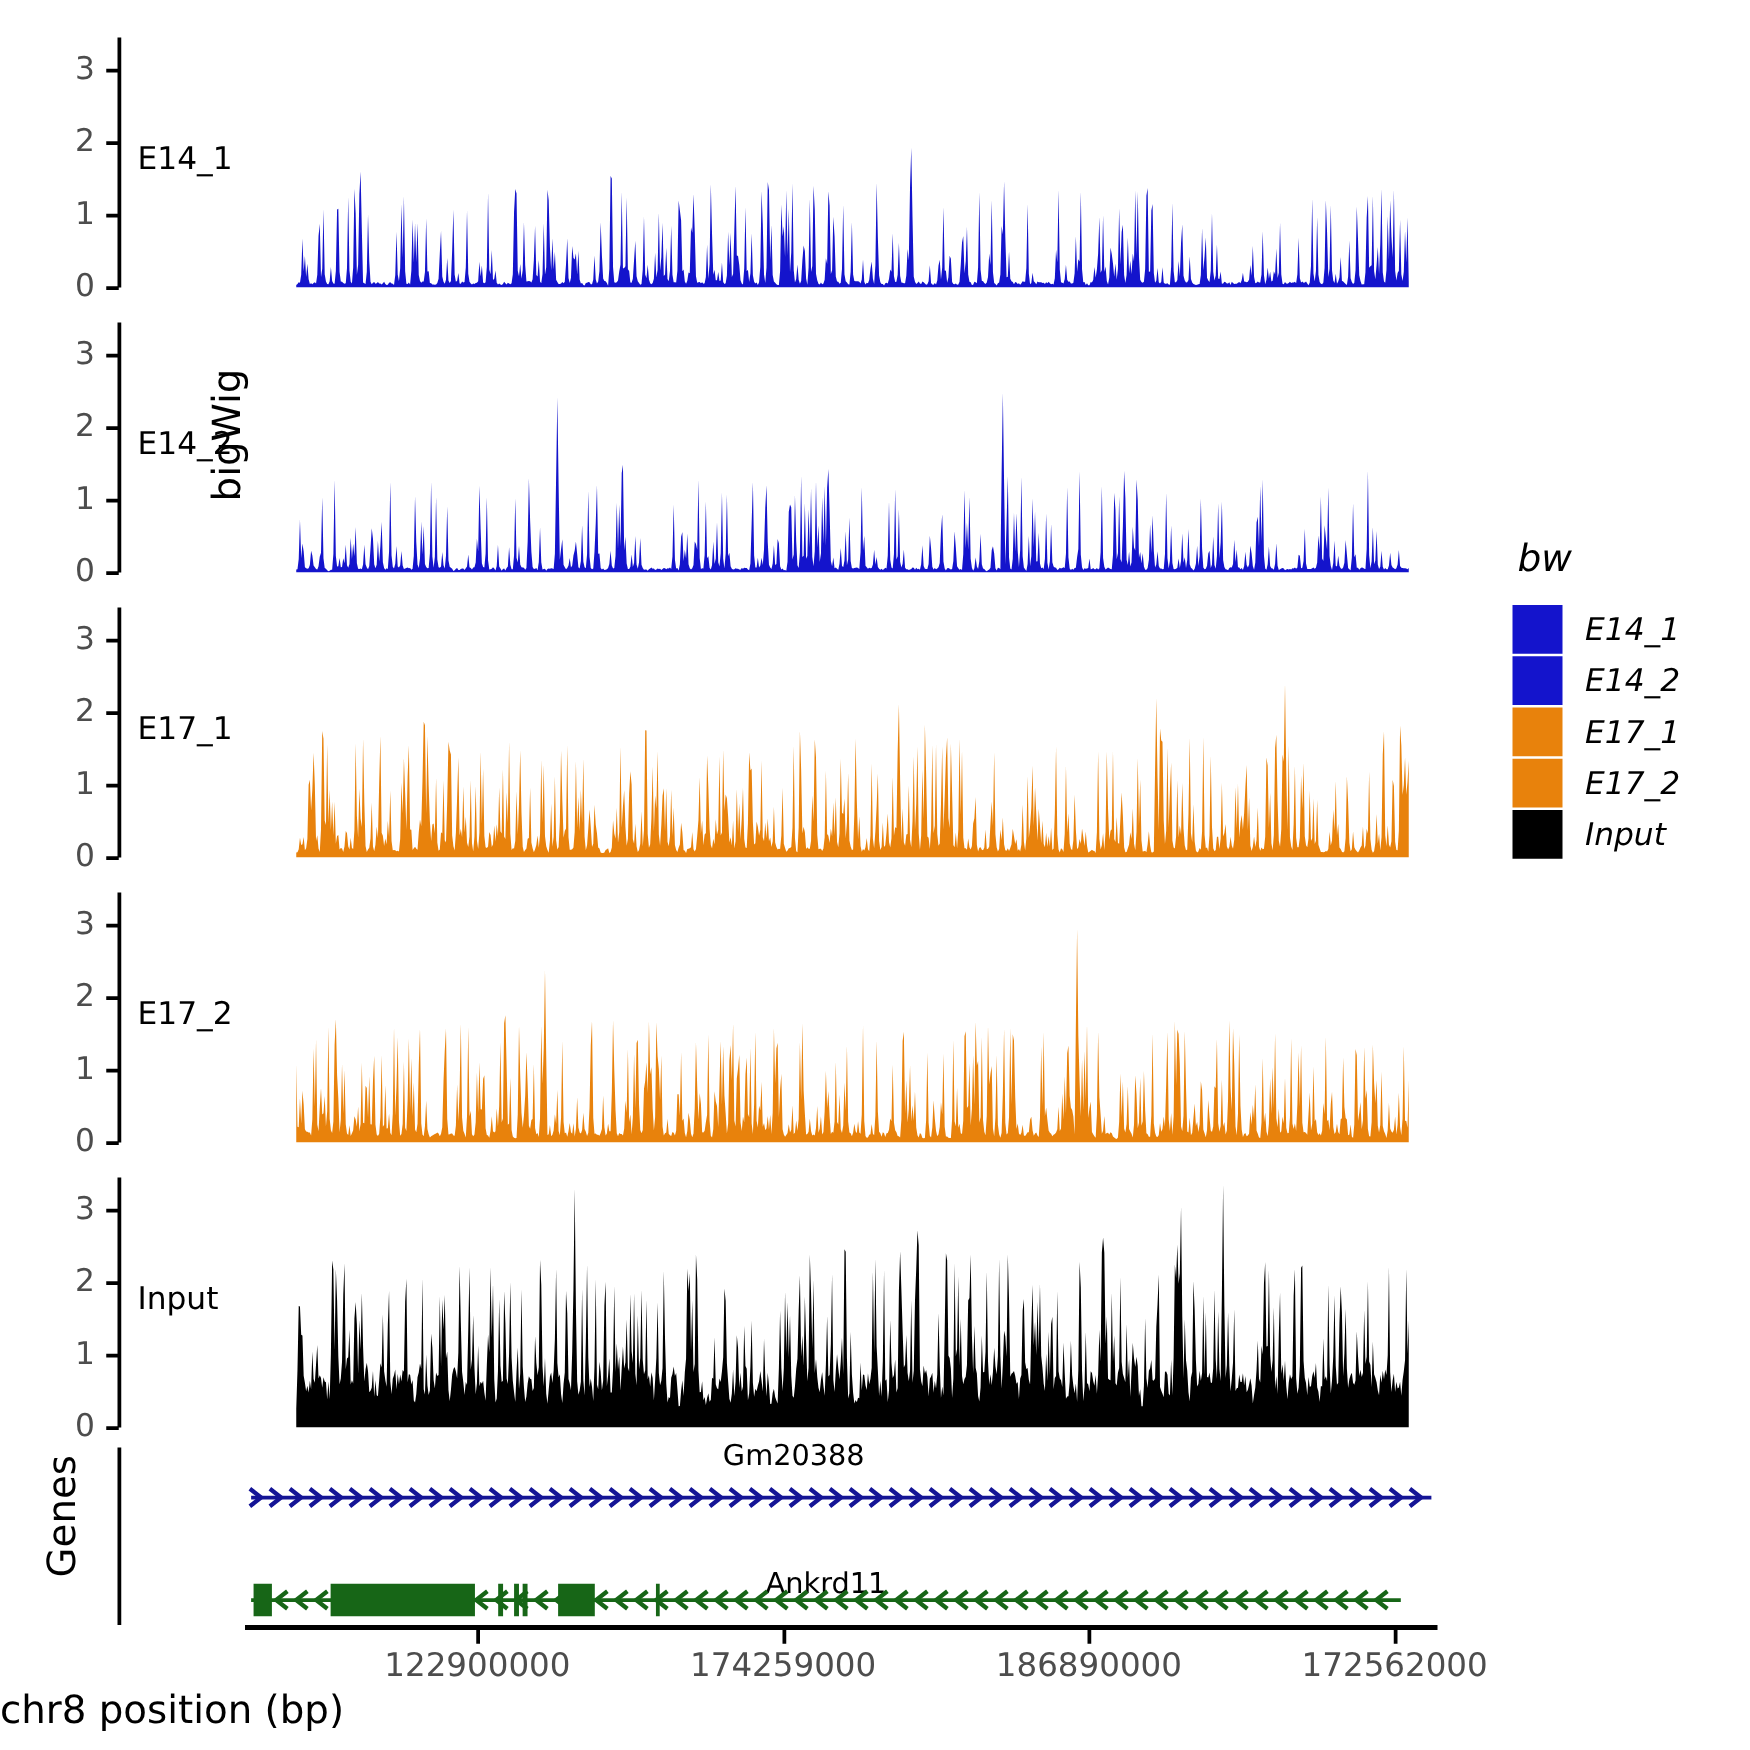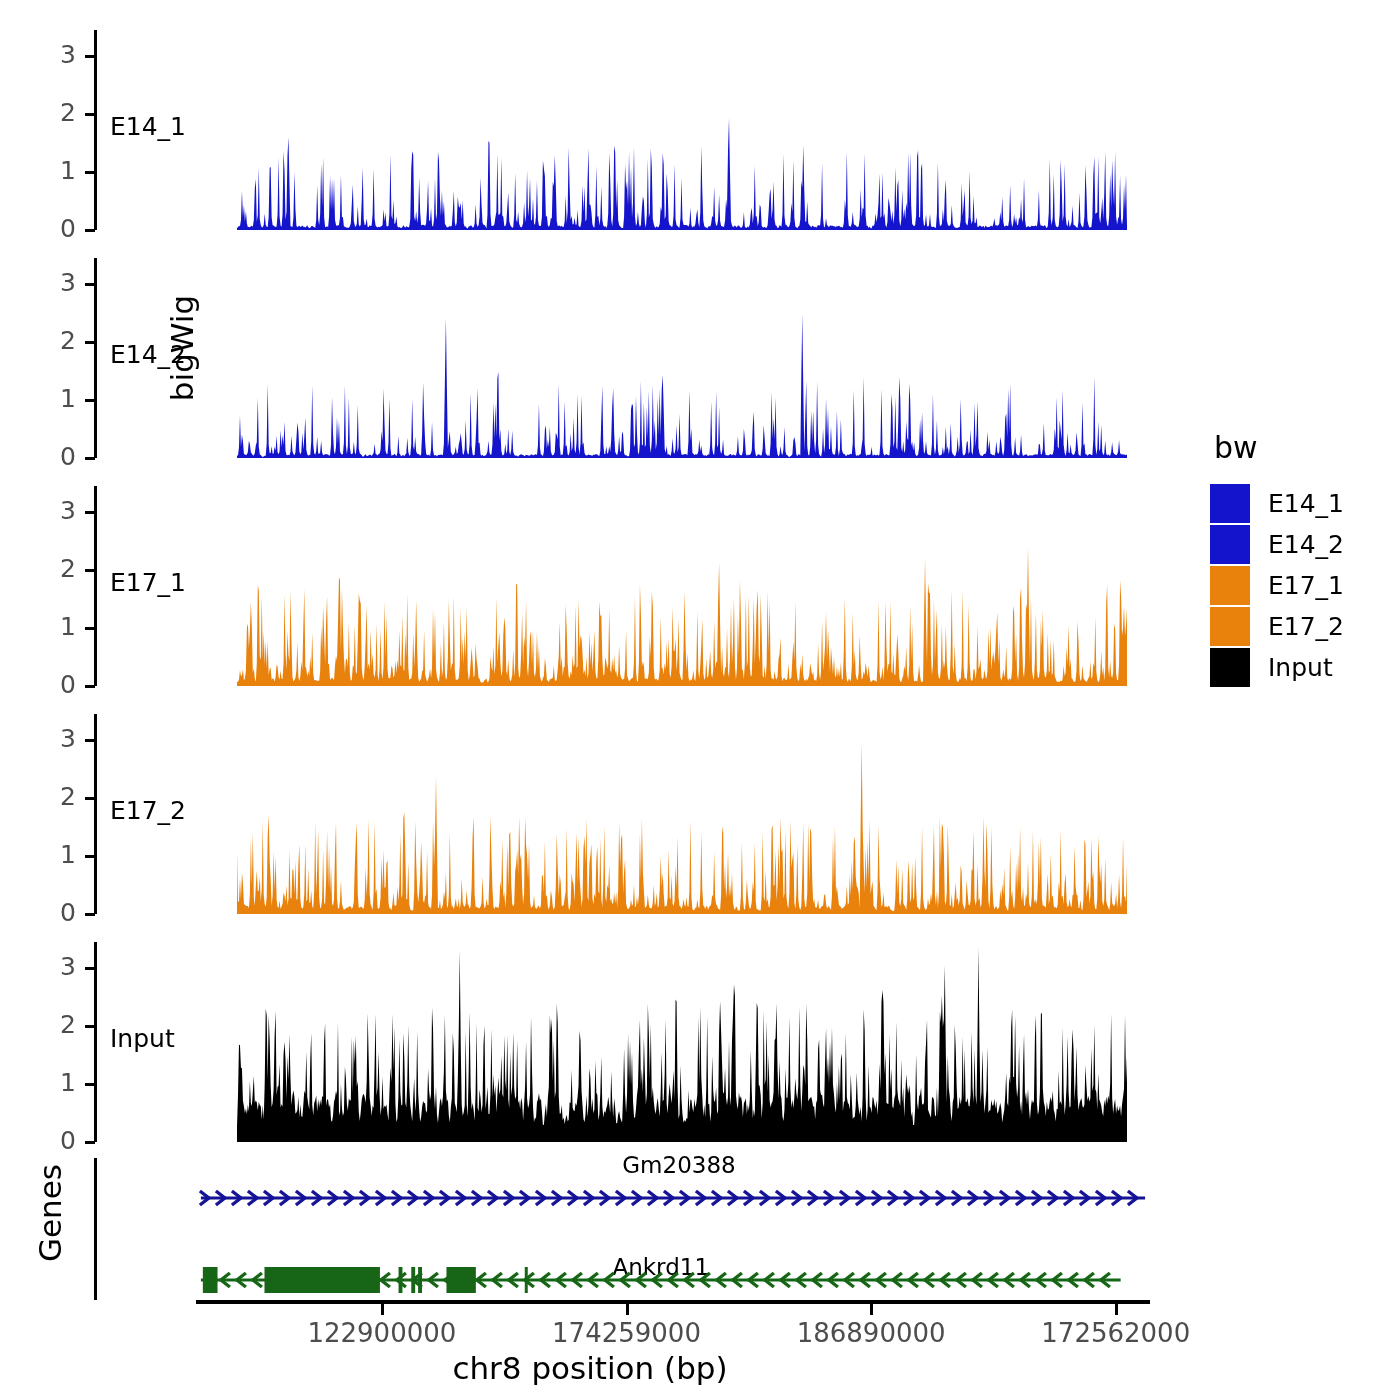--- a/index.html
+++ b/index.html
@@ -79,26 +79,25 @@
     position:absolute;
     top:1318px;
     width:220px;margin-left:-110px;
     text-align:center;
     font-size:26px;color:#4d4d4d;
     white-space:nowrap;
   }
   .axis-title-x{
     position:absolute;
     left:0;top:1350px;width:1180px;
-    text-align:center;
     font-size:31px;color:#000;
   }
 
   
-  .legend{position:absolute;left:1210px;top:430px;}
+  .legend{position:absolute;left:1210px;top:430px;font-style:italic;}
   .legend-title{
     font-size:30px;color:#000;margin-bottom:18px;
     padding-left:4px;
   }
   .legend-row{
     display:flex;align-items:center;height:41px;
   }
   .legend-key{
     width:40px;height:39px;flex:0 0 40px;
     margin-right:18px;
@@ -194,21 +193,21 @@
         <div class="ticklabel" style="top: 12.087px; left: 40px;">3</div>
         <div class="panel-label" style="top: 82px;">Input</div>
         <svg class="track-svg" width="1180" height="200">
           <path d="M 237 200 L 237.00 184.85 L 237.99 153.62 L 238.98 102.76 L 239.97 103.20 L 240.96 125.81 L 241.95 126.31 L 242.94 158.68 L 243.93 164.23 L 244.92 171.03 L 245.91 166.61 L 246.90 171.97 L 247.89 162.60 L 248.88 169.48 L 249.87 139.27 L 250.86 161.11 L 251.85 164.19 L 252.84 149.33 L 253.83 133.95 L 254.82 160.89 L 255.81 158.29 L 256.80 160.47 L 257.79 168.18 L 258.78 159.74 L 259.77 163.14 L 260.76 163.88 L 261.75 177.57 L 262.74 163.26 L 263.73 177.46 L 264.72 141.08 L 265.71 66.47 L 266.70 73.61 L 267.69 138.18 L 268.68 73.25 L 269.67 98.16 L 270.66 143.00 L 271.65 165.35 L 272.64 160.70 L 273.63 147.12 L 274.62 93.75 L 275.61 68.64 L 276.60 153.35 L 277.59 144.80 L 278.58 143.71 L 279.57 121.67 L 280.56 165.61 L 281.55 162.11 L 282.54 164.76 L 283.53 112.86 L 284.52 99.69 L 285.51 117.38 L 286.50 157.01 L 287.49 113.92 L 288.48 137.69 L 289.47 92.29 L 290.46 135.30 L 291.45 163.16 L 292.44 153.31 L 293.43 148.25 L 294.42 155.05 L 295.41 171.82 L 296.40 170.62 L 297.39 168.21 L 298.38 154.73 L 299.37 175.45 L 300.36 162.24 L 301.35 174.15 L 302.34 174.90 L 303.33 162.40 L 304.32 148.54 L 305.31 151.96 L 306.30 109.47 L 307.29 154.90 L 308.28 162.24 L 309.27 167.37 L 310.26 118.28 L 311.25 90.66 L 312.24 162.96 L 313.23 173.31 L 314.22 160.93 L 315.21 158.24 L 316.20 153.51 L 317.19 169.55 L 318.18 157.06 L 319.17 165.45 L 320.16 157.66 L 321.15 163.27 L 322.14 154.07 L 323.13 155.32 L 324.12 99.56 L 325.11 81.00 L 326.10 163.71 L 327.09 157.30 L 328.08 157.80 L 329.07 165.61 L 330.06 162.01 L 331.05 178.31 L 332.04 180.08 L 333.03 173.26 L 334.02 159.76 L 335.01 155.91 L 336.00 148.78 L 336.99 152.90 L 337.98 80.61 L 338.97 169.31 L 339.96 173.51 L 340.95 141.53 L 341.94 166.38 L 342.93 173.98 L 343.92 170.24 L 344.91 124.72 L 345.90 136.19 L 346.89 162.01 L 347.88 168.76 L 348.87 155.95 L 349.86 158.71 L 350.85 158.07 L 351.84 94.84 L 352.83 151.17 L 353.82 97.79 L 354.81 121.65 L 355.80 93.78 L 356.79 144.70 L 357.78 139.11 L 358.77 170.00 L 359.76 179.09 L 360.75 169.76 L 361.74 157.84 L 362.73 153.25 L 363.72 151.68 L 364.71 155.11 L 365.70 160.73 L 366.69 139.79 L 367.68 70.72 L 368.67 116.23 L 369.66 155.61 L 370.65 163.79 L 371.64 173.91 L 372.63 163.58 L 373.62 166.05 L 374.61 122.01 L 375.60 71.78 L 376.59 153.87 L 377.58 145.54 L 378.57 110.09 L 379.56 152.25 L 380.55 173.48 L 381.54 164.58 L 382.53 134.43 L 383.52 166.94 L 384.51 163.49 L 385.50 165.09 L 386.49 162.53 L 387.48 171.93 L 388.47 178.64 L 389.46 150.08 L 390.45 125.62 L 391.44 139.94 L 392.43 71.59 L 393.42 128.07 L 394.41 84.93 L 395.40 161.30 L 396.39 179.93 L 397.38 176.71 L 398.37 154.84 L 399.36 97.12 L 400.35 150.60 L 401.34 163.57 L 402.33 162.56 L 403.32 90.81 L 404.31 116.60 L 405.30 160.81 L 406.29 165.26 L 407.28 140.58 L 408.27 83.52 L 409.26 143.99 L 410.25 162.50 L 411.24 171.78 L 412.23 179.50 L 413.22 155.32 L 414.21 136.04 L 415.20 169.13 L 416.19 156.64 L 417.18 89.32 L 418.17 151.24 L 419.16 167.81 L 420.15 179.65 L 421.14 175.29 L 422.13 164.75 L 423.12 159.00 L 424.11 160.90 L 425.10 161.34 L 426.09 170.75 L 427.08 168.49 L 428.07 126.71 L 429.06 148.29 L 430.05 158.29 L 431.04 151.80 L 432.03 65.77 L 433.02 86.07 L 434.01 151.07 L 435.00 167.06 L 435.99 144.37 L 436.98 172.91 L 437.97 181.05 L 438.96 169.71 L 439.95 159.16 L 440.94 156.00 L 441.93 164.30 L 442.92 154.49 L 443.91 129.24 L 444.90 72.84 L 445.89 148.48 L 446.88 159.81 L 447.87 157.32 L 448.86 173.49 L 449.85 180.43 L 450.84 165.20 L 451.83 156.07 L 452.82 90.66 L 453.81 108.73 L 454.80 161.12 L 455.79 164.74 L 456.78 170.18 L 457.77 138.93 L 458.76 88.38 L 459.75 8.70 L 460.74 104.35 L 461.73 163.07 L 462.72 173.72 L 463.71 170.48 L 464.70 163.45 L 465.69 88.91 L 466.68 162.15 L 467.67 174.41 L 468.66 131.16 L 469.65 69.66 L 470.64 144.24 L 471.63 167.55 L 472.62 160.78 L 473.61 167.68 L 474.60 178.85 L 475.59 151.13 L 476.58 81.26 L 477.57 165.72 L 478.56 169.48 L 479.55 147.44 L 480.54 155.67 L 481.53 170.34 L 482.52 162.61 L 483.51 102.60 L 484.50 83.39 L 485.49 167.03 L 486.48 158.43 L 487.47 144.65 L 488.46 172.04 L 489.45 172.08 L 490.44 152.50 L 491.43 86.66 L 492.42 155.68 L 493.41 132.63 L 494.40 153.47 L 495.39 143.17 L 496.38 170.50 L 497.37 152.58 L 498.36 135.23 L 499.35 152.75 L 500.34 147.84 L 501.33 113.46 L 502.32 151.98 L 503.31 155.29 L 504.30 93.24 L 505.29 138.81 L 506.28 148.34 L 507.27 92.63 L 508.26 156.97 L 509.25 166.25 L 510.24 110.26 L 511.23 153.39 L 512.22 144.27 L 513.21 90.01 L 514.20 146.03 L 515.19 157.37 L 516.18 154.12 L 517.17 97.86 L 518.16 161.35 L 519.15 158.22 L 520.14 167.32 L 521.13 155.74 L 522.12 160.47 L 523.11 178.49 L 524.10 162.27 L 525.09 144.15 L 526.08 99.78 L 527.07 156.33 L 528.06 166.25 L 529.05 162.61 L 530.04 152.35 L 531.03 74.51 L 532.02 129.06 L 533.01 164.97 L 534.00 180.05 L 534.99 175.61 L 535.98 176.66 L 536.97 160.28 L 537.96 157.22 L 538.95 151.15 L 539.94 158.85 L 540.93 156.38 L 541.92 169.29 L 542.91 182.99 L 543.90 182.87 L 544.89 170.60 L 545.88 162.21 L 546.87 174.82 L 547.86 155.77 L 548.85 144.77 L 549.84 72.70 L 550.83 90.90 L 551.82 76.61 L 552.81 138.92 L 553.80 98.16 L 554.79 155.73 L 555.78 149.15 L 556.77 61.43 L 557.76 81.15 L 558.75 154.33 L 559.74 171.79 L 560.73 171.59 L 561.72 163.03 L 562.71 178.23 L 563.70 175.56 L 564.69 182.05 L 565.68 176.32 L 566.67 172.67 L 567.66 179.33 L 568.65 177.71 L 569.64 160.14 L 570.63 161.05 L 571.62 127.73 L 572.61 165.47 L 573.60 168.52 L 574.59 169.31 L 575.58 160.82 L 576.57 163.64 L 577.56 154.96 L 578.55 143.71 L 579.54 88.71 L 580.53 98.59 L 581.52 148.56 L 582.51 163.13 L 583.50 176.98 L 584.49 180.19 L 585.48 172.73 L 586.47 153.33 L 587.46 174.97 L 588.45 163.18 L 589.44 126.28 L 590.43 136.20 L 591.42 168.13 L 592.41 156.23 L 593.40 171.20 L 594.39 167.16 L 595.38 118.50 L 596.37 150.82 L 597.36 152.98 L 598.35 178.17 L 599.34 172.61 L 600.33 151.09 L 601.32 114.40 L 602.31 164.12 L 603.30 175.45 L 604.29 168.97 L 605.28 171.04 L 606.27 166.56 L 607.26 162.94 L 608.25 154.74 L 609.24 162.34 L 610.23 171.11 L 611.22 128.94 L 612.21 158.89 L 613.20 175.03 L 614.19 156.25 L 615.18 166.05 L 616.17 181.29 L 617.16 180.92 L 618.15 172.39 L 619.14 169.01 L 620.13 175.60 L 621.12 178.33 L 622.11 180.83 L 623.10 152.78 L 624.09 106.40 L 625.08 152.13 L 626.07 170.99 L 627.06 152.41 L 628.05 91.41 L 629.04 140.60 L 630.03 99.56 L 631.02 144.08 L 632.01 110.13 L 633.00 158.63 L 633.99 174.67 L 634.98 176.15 L 635.97 166.94 L 636.96 153.23 L 637.95 144.95 L 638.94 106.54 L 639.93 78.10 L 640.92 143.37 L 641.91 126.42 L 642.90 150.56 L 643.89 95.21 L 644.88 130.76 L 645.87 163.00 L 646.86 152.10 L 647.85 61.65 L 648.84 91.91 L 649.83 136.92 L 650.82 81.76 L 651.81 156.69 L 652.80 145.21 L 653.79 159.39 L 654.78 168.28 L 655.77 171.88 L 656.76 162.09 L 657.75 155.66 L 658.74 166.64 L 659.73 174.61 L 660.72 149.26 L 661.71 110.51 L 662.70 159.29 L 663.69 157.77 L 664.68 133.03 L 665.67 77.24 L 666.66 161.76 L 667.65 171.52 L 668.64 154.62 L 669.63 141.35 L 670.62 152.42 L 671.61 161.44 L 672.60 146.96 L 673.59 128.16 L 674.58 157.24 L 675.57 57.40 L 676.56 59.42 L 677.55 144.69 L 678.54 176.80 L 679.53 172.60 L 680.52 123.30 L 681.51 157.53 L 682.49 172.19 L 683.48 180.87 L 684.47 178.09 L 685.46 179.70 L 686.45 176.29 L 687.44 176.62 L 688.43 148.05 L 689.42 170.45 L 690.41 157.53 L 691.40 157.92 L 692.39 166.11 L 693.38 169.93 L 694.37 156.64 L 695.36 165.44 L 696.35 161.00 L 697.34 152.21 L 698.33 75.17 L 699.32 140.43 L 700.31 65.00 L 701.30 135.15 L 702.29 154.18 L 703.28 174.76 L 704.27 162.65 L 705.26 175.45 L 706.25 146.92 L 707.24 73.91 L 708.23 162.56 L 709.22 161.48 L 710.21 179.70 L 711.20 170.26 L 712.19 113.79 L 713.18 148.41 L 714.17 160.32 L 715.16 158.00 L 716.15 145.44 L 717.14 172.06 L 718.13 168.47 L 719.12 91.26 L 720.11 58.90 L 721.10 89.58 L 722.09 122.29 L 723.08 152.03 L 724.07 149.59 L 725.06 125.99 L 726.05 156.18 L 727.04 163.06 L 728.03 154.58 L 729.02 98.02 L 730.01 164.10 L 731.00 154.65 L 731.99 98.66 L 732.98 73.10 L 733.97 42.22 L 734.96 54.32 L 735.95 153.58 L 736.94 163.01 L 737.93 166.96 L 738.92 150.33 L 739.91 156.79 L 740.90 154.03 L 741.89 159.56 L 742.88 175.17 L 743.87 161.03 L 744.86 159.23 L 745.85 156.20 L 746.84 172.10 L 747.83 162.61 L 748.82 168.71 L 749.81 157.45 L 750.80 108.37 L 751.79 150.22 L 752.78 176.36 L 753.77 167.13 L 754.76 174.42 L 755.75 122.58 L 756.74 60.52 L 757.73 66.26 L 758.72 142.47 L 759.71 144.37 L 760.70 152.93 L 761.69 176.47 L 762.68 160.85 L 763.67 68.32 L 764.66 143.02 L 765.65 137.21 L 766.64 79.08 L 767.63 150.53 L 768.62 112.99 L 769.61 158.78 L 770.60 165.47 L 771.59 161.25 L 772.58 159.37 L 773.57 149.98 L 774.56 98.45 L 775.55 96.31 L 776.54 61.55 L 777.53 126.42 L 778.52 156.65 L 779.51 118.69 L 780.50 152.20 L 781.49 156.75 L 782.48 174.73 L 783.47 179.10 L 784.46 167.71 L 785.45 126.45 L 786.44 155.84 L 787.43 155.65 L 788.42 139.45 L 789.41 75.24 L 790.40 146.78 L 791.39 165.79 L 792.38 157.48 L 793.37 166.18 L 794.36 155.53 L 795.35 136.19 L 796.34 150.92 L 797.33 157.39 L 798.32 143.16 L 799.31 65.01 L 800.30 142.63 L 801.29 169.03 L 802.28 149.48 L 803.27 122.65 L 804.26 127.24 L 805.25 143.29 L 806.24 61.48 L 807.23 97.59 L 808.22 159.49 L 809.21 156.93 L 810.20 156.10 L 811.19 154.73 L 812.18 158.74 L 813.17 164.98 L 814.16 163.65 L 815.15 177.26 L 816.14 161.09 L 817.13 157.95 L 818.12 106.45 L 819.11 97.13 L 820.10 147.70 L 821.09 153.25 L 822.08 152.41 L 823.07 161.85 L 824.06 165.58 L 825.05 121.06 L 826.04 85.77 L 827.03 134.37 L 828.02 115.23 L 829.01 142.10 L 830.00 99.33 L 830.99 137.44 L 831.98 84.93 L 832.97 142.57 L 833.96 151.99 L 834.95 165.03 L 835.94 170.73 L 836.93 140.76 L 837.92 162.79 L 838.91 123.46 L 839.90 158.00 L 840.89 117.29 L 841.88 111.42 L 842.87 169.39 L 843.86 160.36 L 844.85 158.71 L 845.84 90.75 L 846.83 155.09 L 847.82 160.63 L 848.81 162.29 L 849.80 167.60 L 850.79 132.09 L 851.78 156.57 L 852.77 176.94 L 853.76 175.22 L 854.75 174.93 L 855.74 163.39 L 856.73 130.40 L 857.72 157.98 L 858.71 166.81 L 859.70 172.55 L 860.69 164.82 L 861.68 179.59 L 862.67 154.02 L 863.66 67.32 L 864.65 88.27 L 865.64 154.93 L 866.63 179.08 L 867.62 167.44 L 868.61 123.33 L 869.60 164.38 L 870.59 165.66 L 871.58 170.97 L 872.57 154.96 L 873.56 156.42 L 874.55 162.87 L 875.54 166.55 L 876.53 158.07 L 877.52 173.04 L 878.51 157.55 L 879.50 121.82 L 880.49 147.68 L 881.48 59.95 L 882.47 48.08 L 883.46 60.29 L 884.45 133.04 L 885.44 110.99 L 886.43 160.80 L 887.42 161.75 L 888.41 162.12 L 889.40 91.97 L 890.39 147.46 L 891.38 126.35 L 892.37 164.58 L 893.36 166.37 L 894.35 156.19 L 895.34 152.40 L 896.33 79.60 L 897.32 147.48 L 898.31 157.13 L 899.30 160.31 L 900.29 163.89 L 901.28 117.20 L 902.27 160.49 L 903.26 145.12 L 904.25 175.35 L 905.24 154.09 L 906.23 132.25 L 907.22 144.58 L 908.21 151.59 L 909.20 143.34 L 910.19 150.71 L 911.18 174.71 L 912.17 169.39 L 913.16 182.92 L 914.15 183.00 L 915.14 166.66 L 916.13 112.33 L 917.12 160.64 L 918.11 168.34 L 919.10 154.56 L 920.09 152.60 L 921.08 145.83 L 922.07 161.94 L 923.06 162.68 L 924.05 160.50 L 925.04 119.65 L 926.03 101.24 L 927.02 77.67 L 928.01 167.52 L 929.00 170.53 L 929.99 173.04 L 930.98 175.83 L 931.97 155.38 L 932.96 155.26 L 933.95 157.77 L 934.94 173.02 L 935.93 174.47 L 936.92 145.50 L 937.91 174.16 L 938.90 143.83 L 939.89 69.50 L 940.88 80.42 L 941.87 53.53 L 942.86 85.02 L 943.85 76.67 L 944.84 23.19 L 945.83 111.59 L 946.82 160.77 L 947.81 113.29 L 948.80 146.14 L 949.79 154.63 L 950.78 171.75 L 951.77 179.15 L 952.76 160.23 L 953.75 155.53 L 954.74 82.70 L 955.73 106.16 L 956.72 146.18 L 957.71 167.18 L 958.70 165.13 L 959.69 154.56 L 960.68 162.72 L 961.67 156.34 L 962.66 94.84 L 963.65 157.73 L 964.64 107.68 L 965.63 159.68 L 966.62 159.94 L 967.61 155.94 L 968.60 164.09 L 969.59 164.40 L 970.58 152.33 L 971.57 89.74 L 972.56 145.34 L 973.55 161.00 L 974.54 107.13 L 975.53 153.07 L 976.52 162.91 L 977.51 93.19 L 978.50 5.80 L 979.49 102.90 L 980.48 160.49 L 981.47 149.90 L 982.46 107.75 L 983.45 150.58 L 984.44 171.18 L 985.43 160.74 L 986.42 147.93 L 987.41 105.11 L 988.40 170.80 L 989.39 168.54 L 990.38 168.17 L 991.37 157.69 L 992.36 163.56 L 993.35 163.51 L 994.34 156.60 L 995.33 166.45 L 996.32 158.70 L 997.31 171.74 L 998.30 169.84 L 999.29 165.57 L 1000.28 160.69 L 1001.27 166.56 L 1002.26 180.81 L 1003.25 173.74 L 1004.24 168.00 L 1005.23 153.92 L 1006.22 130.38 L 1007.21 160.88 L 1008.20 164.06 L 1009.19 134.54 L 1010.18 141.58 L 1011.17 84.81 L 1012.16 67.56 L 1013.15 135.22 L 1014.14 134.74 L 1015.13 73.70 L 1016.12 141.74 L 1017.11 155.55 L 1018.10 146.19 L 1019.09 103.71 L 1020.08 169.16 L 1021.07 158.74 L 1022.06 173.22 L 1023.05 125.32 L 1024.04 91.92 L 1025.03 157.08 L 1026.02 149.66 L 1027.01 162.64 L 1028.00 146.66 L 1028.99 166.61 L 1029.98 177.45 L 1030.97 164.45 L 1031.96 157.45 L 1032.95 161.17 L 1033.94 158.97 L 1034.93 94.85 L 1035.92 73.22 L 1036.91 160.79 L 1037.90 172.91 L 1038.89 168.19 L 1039.88 150.39 L 1040.87 72.28 L 1041.86 70.45 L 1042.85 146.71 L 1043.84 160.36 L 1044.83 164.39 L 1045.82 174.22 L 1046.81 159.55 L 1047.80 167.38 L 1048.79 167.05 L 1049.78 158.96 L 1050.77 155.04 L 1051.76 160.31 L 1052.75 148.47 L 1053.74 167.86 L 1054.73 171.42 L 1055.72 179.59 L 1056.71 166.78 L 1057.70 167.16 L 1058.69 128.55 L 1059.68 161.62 L 1060.67 158.98 L 1061.66 163.08 L 1062.65 85.61 L 1063.64 149.67 L 1064.63 172.88 L 1065.62 162.47 L 1066.61 142.78 L 1067.60 94.23 L 1068.59 150.47 L 1069.58 165.77 L 1070.57 164.14 L 1071.56 116.48 L 1072.55 87.07 L 1073.54 107.97 L 1074.53 159.07 L 1075.52 140.35 L 1076.51 104.98 L 1077.50 152.89 L 1078.49 168.33 L 1079.48 161.43 L 1080.47 158.15 L 1081.46 156.29 L 1082.45 164.29 L 1083.44 165.70 L 1084.43 162.24 L 1085.42 122.99 L 1086.41 142.93 L 1087.40 158.89 L 1088.39 153.81 L 1089.38 159.65 L 1090.37 156.22 L 1091.36 106.00 L 1092.35 149.14 L 1093.34 143.37 L 1094.33 82.95 L 1095.32 147.25 L 1096.31 149.93 L 1097.30 167.68 L 1098.29 131.16 L 1099.28 157.44 L 1100.27 160.22 L 1101.26 163.73 L 1102.25 170.46 L 1103.24 174.13 L 1104.23 157.76 L 1105.22 164.12 L 1106.21 154.61 L 1107.20 161.48 L 1108.19 153.61 L 1109.18 157.91 L 1110.17 142.45 L 1111.16 71.23 L 1112.15 155.84 L 1113.14 171.85 L 1114.13 162.13 L 1115.12 156.91 L 1116.11 171.60 L 1117.10 163.38 L 1118.09 168.81 L 1119.08 168.00 L 1120.07 163.46 L 1121.06 174.59 L 1122.05 161.97 L 1123.04 154.90 L 1124.03 146.18 L 1125.02 72.95 L 1126.01 141.04 L 1127.00 114.38 L 1127 200 Z" fill="#000000" stroke="none"></path>
         </svg>
       </div>
     </div>
 
   <div id="genes-panel" class="panel" style="top: 1158px; height: 142px; width: 1180px;">
       <div class="spine" style="height: 142px;"></div>
-      <div class="gene-name" style="left: 679px; top: -6px;">Gm20388</div>
+      <div class="gene-name" style="left: 635px; top: -6px;">Gm20388</div>
       <div class="gene-name" style="left: 660.769px; top: 76px; margin-top: 20px;">Ankrd11</div>
       <svg class="track-svg" width="1180" height="142">
         <line x1="200.8923076923077" x2="1145.1076923076923" y1="40" y2="40" stroke="#141496" stroke-width="3"></line>
         <path d="M 199.8923076923077 33 L 208.8923076923077 40 L 199.8923076923077 47" fill="none" stroke="#141496" stroke-width="3.4" stroke-linejoin="miter"></path>
         <path d="M 215.8923076923077 33 L 224.8923076923077 40 L 215.8923076923077 47" fill="none" stroke="#141496" stroke-width="3.4" stroke-linejoin="miter"></path>
         <path d="M 231.8923076923077 33 L 240.8923076923077 40 L 231.8923076923077 47" fill="none" stroke="#141496" stroke-width="3.4" stroke-linejoin="miter"></path>
         <path d="M 247.8923076923077 33 L 256.89230769230767 40 L 247.8923076923077 47" fill="none" stroke="#141496" stroke-width="3.4" stroke-linejoin="miter"></path>
         <path d="M 263.89230769230767 33 L 272.89230769230767 40 L 263.89230769230767 47" fill="none" stroke="#141496" stroke-width="3.4" stroke-linejoin="miter"></path>
         <path d="M 279.89230769230767 33 L 288.89230769230767 40 L 279.89230769230767 47" fill="none" stroke="#141496" stroke-width="3.4" stroke-linejoin="miter"></path>
         <path d="M 295.89230769230767 33 L 304.89230769230767 40 L 295.89230769230767 47" fill="none" stroke="#141496" stroke-width="3.4" stroke-linejoin="miter"></path>

